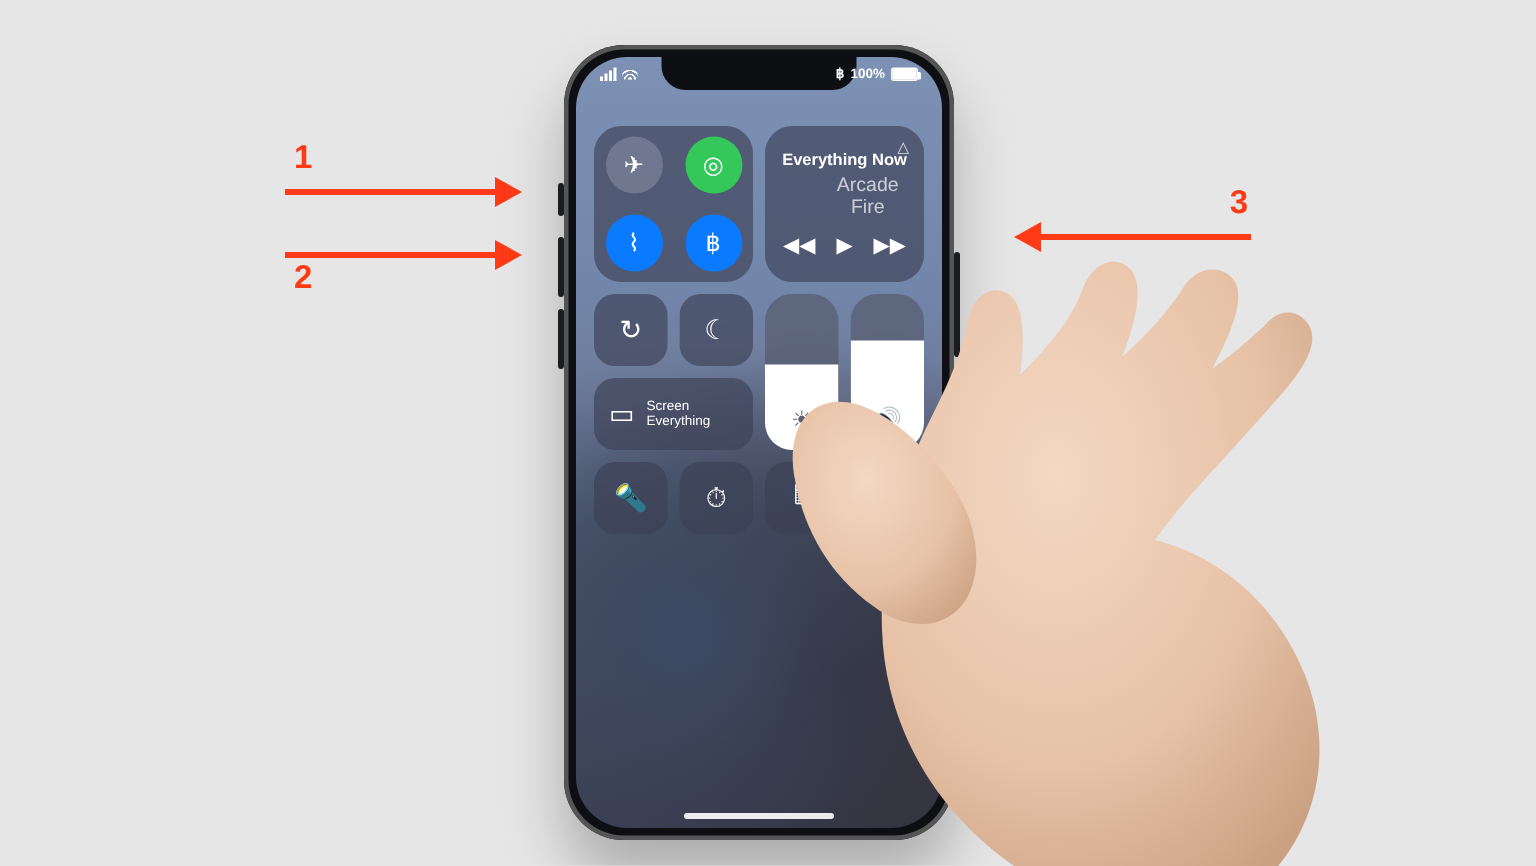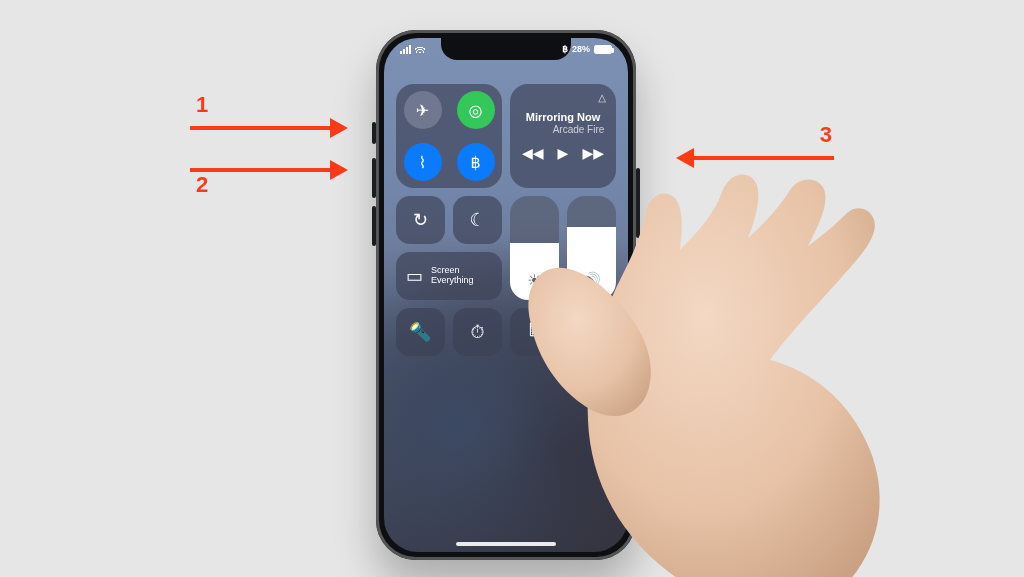--- a/index.html
+++ b/index.html
@@ -143,21 +143,21 @@
   .c-wifi{background:#0a7aff;}
   .c-bt{background:#0a7aff;}
 
   
   .media{
     display:flex; flex-direction:column; align-items:center; justify-content:center;
     padding:6px 8px; text-align:center; position:relative;
   }
   .airplay-mini{ position:absolute; top:8px; right:10px; font-size:10px; opacity:.8;}
   .media .title{ font-size:11px; font-weight:600; line-height:1.1;}
-  .media .artist{ font-size:10px; opacity:.7; margin-top:1px;margin-left:31px;}
+  .media .artist{ font-size:13px; opacity:.7; margin-top:1px;margin-left:31px;}
   .media .controls{ display:flex; gap:14px; margin-top:10px; font-size:14px;}
 
   .lbl{ font-size:9px; line-height:1.1; text-align:left;}
   .mirror{ justify-content:flex-start; padding:0 10px; gap:8px;}
   .ico{ font-size:18px; }
 
   
   .hand{
     position:absolute;
     left:470px; top:120px;
@@ -199,21 +199,21 @@
         <span class="bars">
             <i></i>
             <i></i>
             <i></i>
             <i></i>
           </span>
         <span class="wifi-mini"></span>
       </div>
       <div class="status-right">
         <span class="bt-mini">฿</span>
-        <span>28%</span>
+        <span>100%</span>
         <span class="battery">
             <i style="width:100%"></i>
           </span>
       </div>
     </div>
 
     <div class="cc">
 
       <div class="tile big">
         <div class="conn-grid">
@@ -227,21 +227,21 @@
               <span>⌇</span>
             </div>
           <div class="cbtn c-bt">
               <span>฿</span>
             </div>
         </div>
       </div>
 
       <div class="tile big media">
         <span class="airplay-mini">△</span>
-        <div class="title">Mirroring Now</div>
+        <div class="title">Everything Now</div>
         <div class="artist">Arcade Fire</div>
         <div class="controls">
           <span>◀◀</span>
           <span>▶</span>
           <span>▶▶</span>
         </div>
       </div>
 
       <div class="tile">
         <span class="ico">↻</span>

